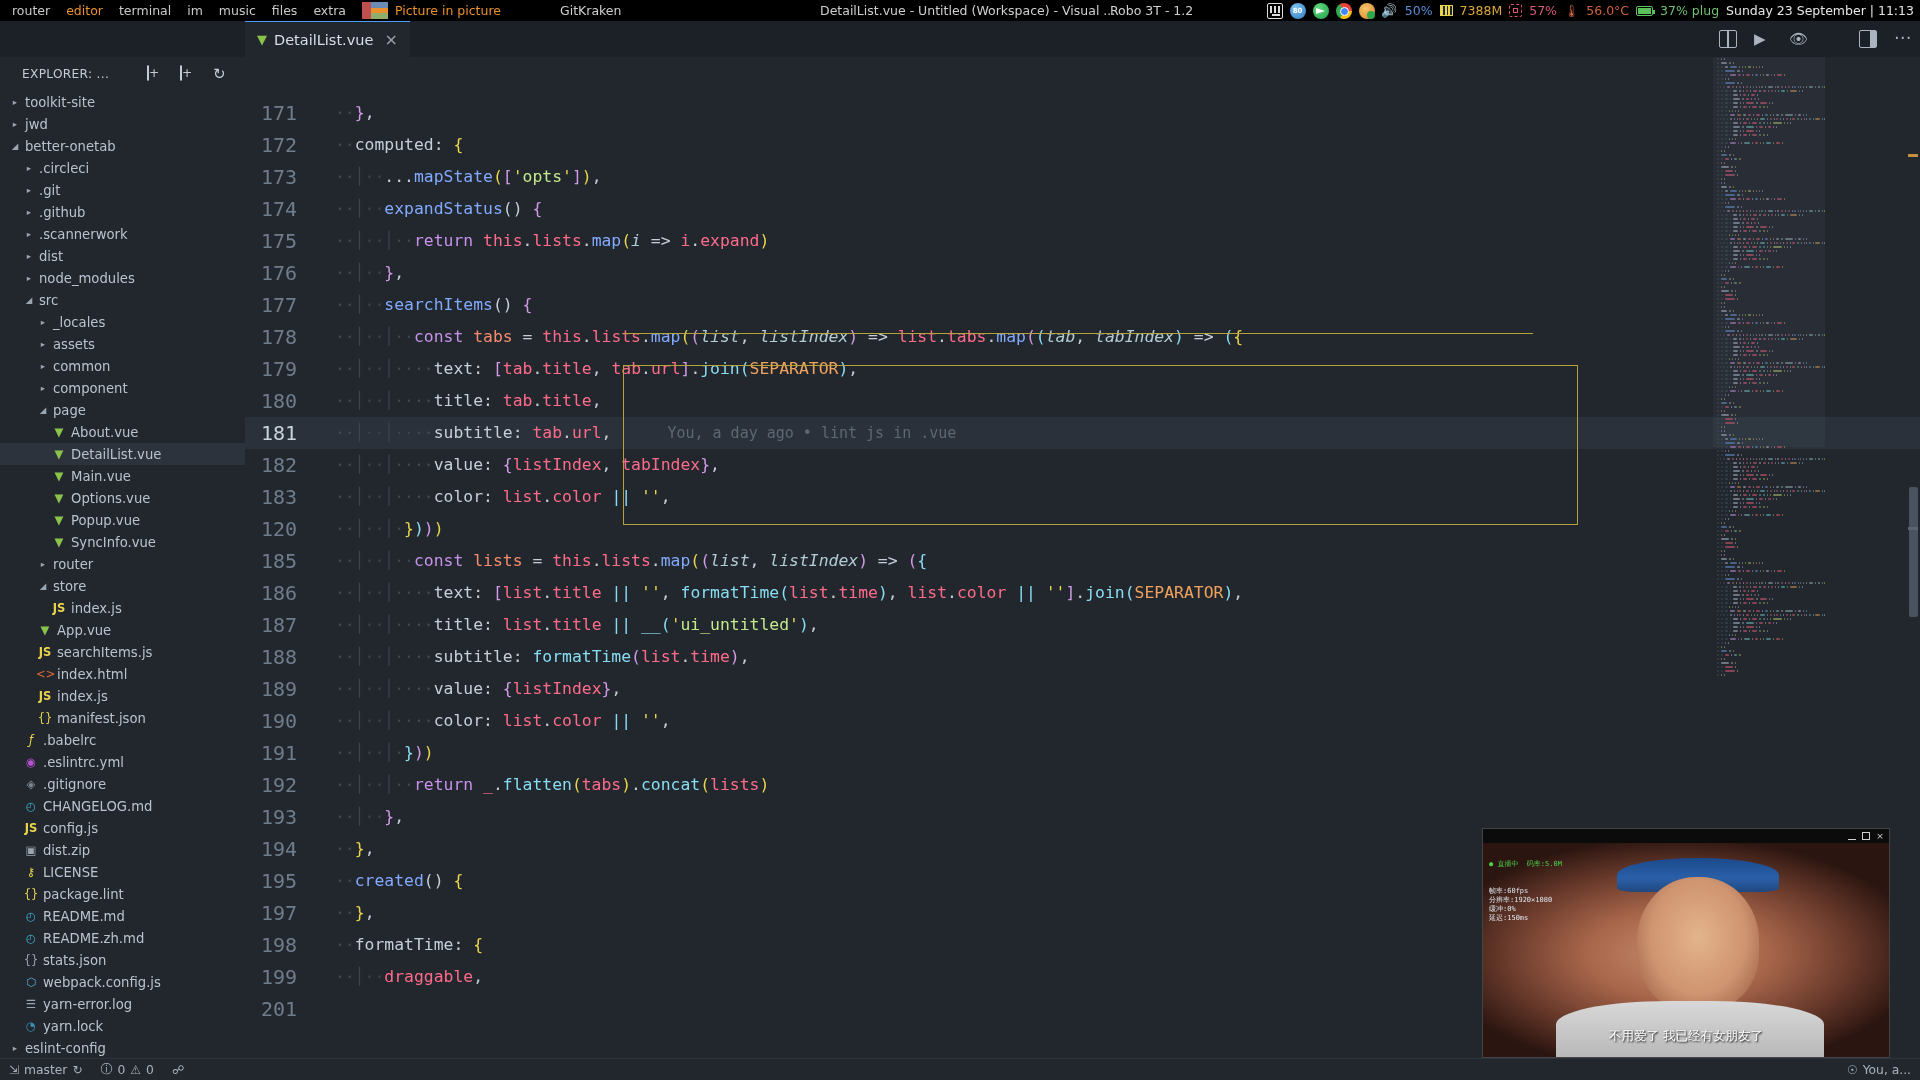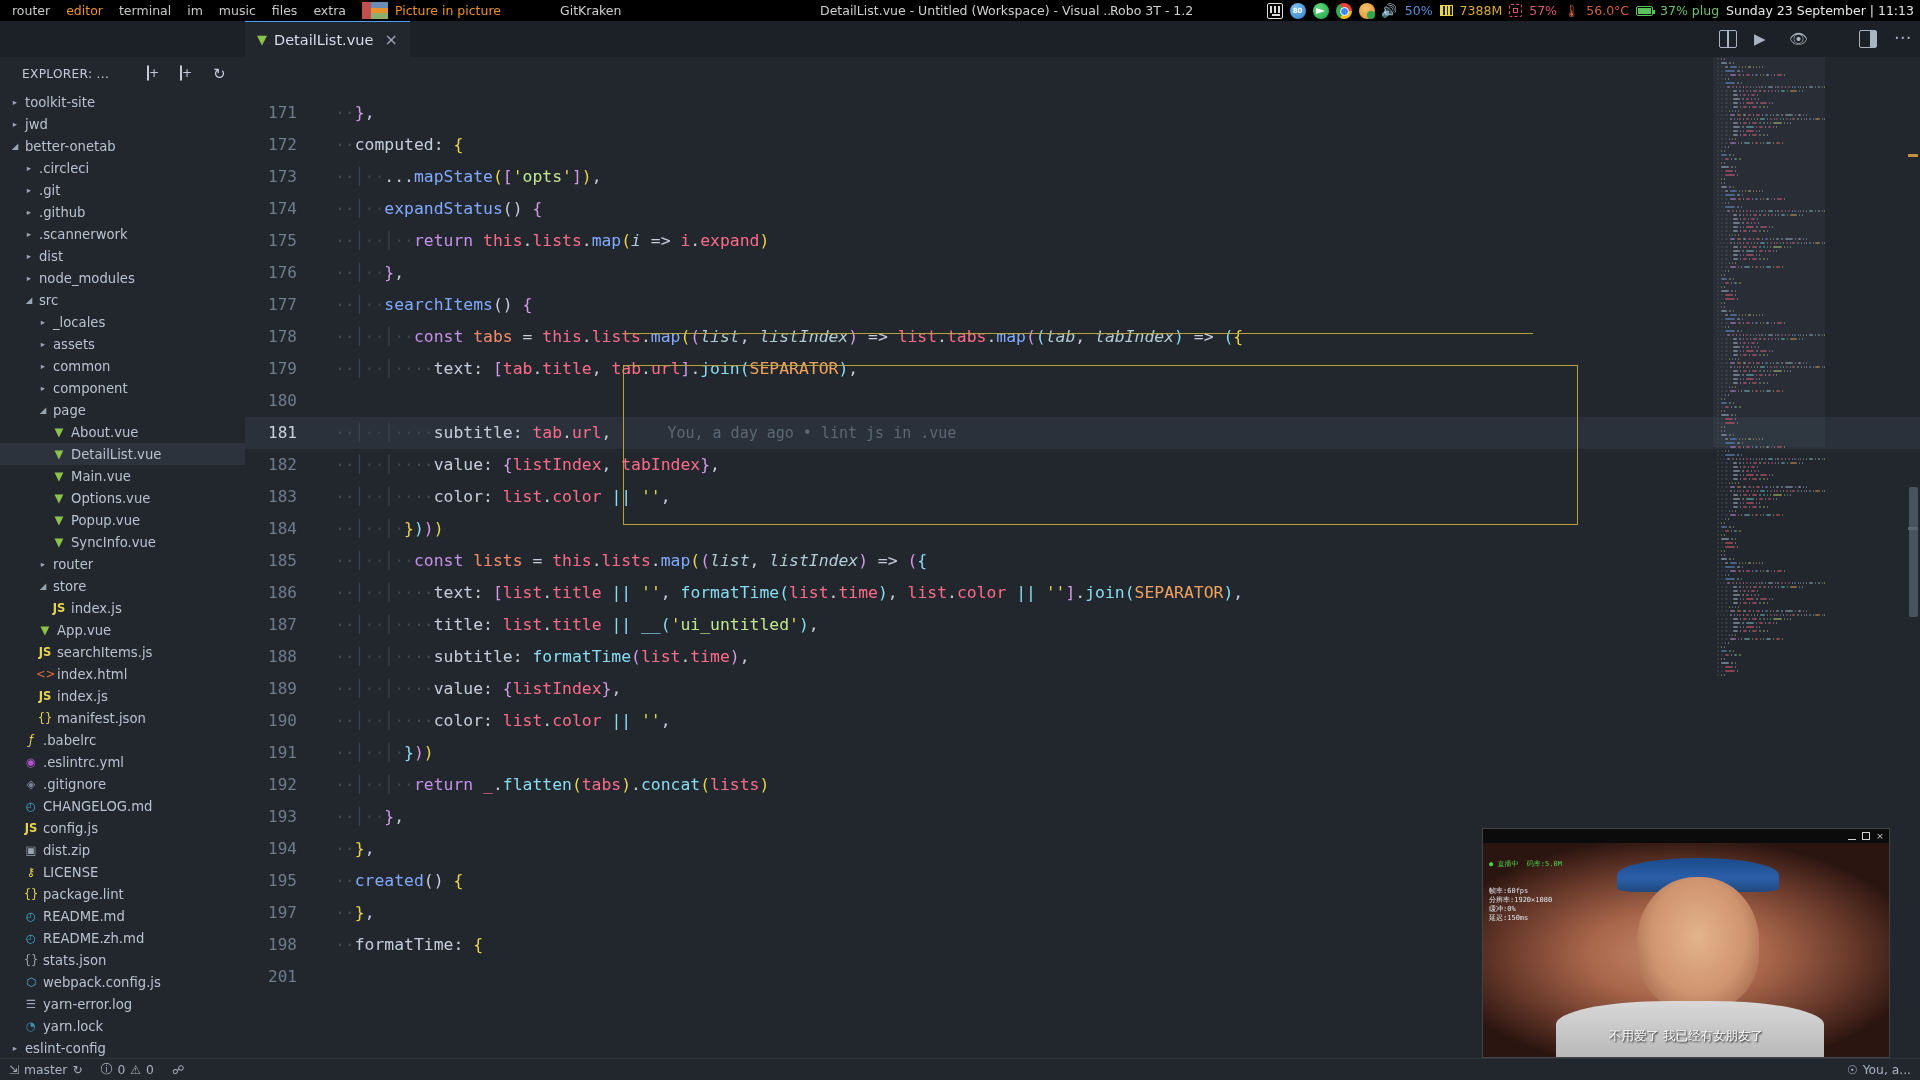--- a/index.html
+++ b/index.html
@@ -165,21 +165,21 @@
     position: absolute; top: 36px; left: 245px; right: 0; bottom: 22px;
     background: #22272e; overflow: hidden;
     font-family: "DejaVu Sans Mono", "Liberation Mono", monospace;
     font-size: 16.4px; line-height: 32px;
   }
   .code-lines { position: absolute; top: 40px; left: 0; right: 0; }
   .cline { height: 32px; display: flex; align-items: center; white-space: pre; position: relative; }
   .cline.cur { background: #2a313a; }
   .lnum {
     width: 80px; flex: 0 0 80px; text-align: right; padding-right: 28px;
-    color: #707d8c; font-size: 16px;
+    color: #707d8c; font-size: 20px;
   }
   .cline.cur .lnum { color: #c9d3de; }
   .ctext { padding-left: 10px; position: relative; }
   .ind { color: #3f4a56; }
   .guide { color: #3a434e; }
   .t-plain  { color: #c5cedb; }
   .t-key    { color: #c792ea; }
   .t-fn     { color: #82aaff; }
   .t-prop   { color: #82aaff; }
   .t-this   { color: #ff6b8a; }
@@ -578,38 +578,39 @@
       <div class="code-lines" id="code-lines">
           <div class="cline"><span class="lnum">171</span><span class="ctext"><span class="ind">··</span><span class="t-brk2">}</span><span class="t-plain">,</span></span></div>
           <div class="cline"><span class="lnum">172</span><span class="ctext"><span class="ind">··</span><span class="t-plain">computed</span><span class="t-plain">: </span><span class="t-brk1">{</span></span></div>
           <div class="cline"><span class="lnum">173</span><span class="ctext"><span class="ind">··</span><span class="guide">│··</span><span class="t-plain">...</span><span class="t-fn">mapState</span><span class="t-brk1">(</span><span class="t-brk2">[</span><span class="t-quote">'</span><span class="t-str">opts</span><span class="t-quote">'</span><span class="t-brk2">]</span><span class="t-brk1">)</span><span class="t-plain">,</span></span></div>
           <div class="cline"><span class="lnum">174</span><span class="ctext"><span class="ind">··</span><span class="guide">│··</span><span class="t-fn">expandStatus</span><span class="t-plain">() </span><span class="t-brk2">{</span></span></div>
           <div class="cline"><span class="lnum">175</span><span class="ctext"><span class="ind">··</span><span class="guide">│··</span><span class="guide">│··</span><span class="t-key">return </span><span class="t-this">this</span><span class="t-plain">.</span><span class="t-this">lists</span><span class="t-plain">.</span><span class="t-prop">map</span><span class="t-brk1">(</span><span class="t-param">i</span><span class="t-plain"> =&gt; </span><span class="t-this">i</span><span class="t-plain">.</span><span class="t-this">expand</span><span class="t-brk1">)</span></span></div>
           <div class="cline"><span class="lnum">176</span><span class="ctext"><span class="ind">··</span><span class="guide">│··</span><span class="t-brk2">}</span><span class="t-plain">,</span></span></div>
           <div class="cline"><span class="lnum">177</span><span class="ctext"><span class="ind">··</span><span class="guide">│··</span><span class="t-fn">searchItems</span><span class="t-plain">() </span><span class="t-brk2">{</span></span></div>
           <div class="cline"><span class="lnum">178</span><span class="ctext"><span class="ind">··</span><span class="guide">│··</span><span class="guide">│··</span><span class="t-key">const </span><span class="t-var">tabs</span><span class="t-plain"> = </span><span class="t-this">this</span><span class="t-plain">.</span><span class="t-this">lists</span><span class="t-plain">.</span><span class="t-prop">map</span><span class="t-brk1">(</span><span class="t-brk2">(</span><span class="t-param">list</span><span class="t-plain">, </span><span class="t-param">listIndex</span><span class="t-brk2">)</span><span class="t-plain"> =&gt; </span><span class="t-this">list</span><span class="t-plain">.</span><span class="t-this">tabs</span><span class="t-plain">.</span><span class="t-prop">map</span><span class="t-brk2">(</span><span class="t-brk3">(</span><span class="t-param">tab</span><span class="t-plain">, </span><span class="t-param">tabIndex</span><span class="t-brk3">)</span><span class="t-plain"> =&gt; </span><span class="t-brk3">(</span><span class="t-brk1">{</span></span></div>
           <div class="cline"><span class="lnum">179</span><span class="ctext"><span class="ind">··</span><span class="guide">│··</span><span class="guide">│··</span><span class="ind">··</span><span class="t-plain">text</span><span class="t-plain">: </span><span class="t-brk2">[</span><span class="t-this">tab</span><span class="t-plain">.</span><span class="t-this">title</span><span class="t-plain">, </span><span class="t-this">tab</span><span class="t-plain">.</span><span class="t-this">url</span><span class="t-brk2">]</span><span class="t-plain">.</span><span class="t-method">join</span><span class="t-brk3">(</span><span class="t-const">SEPARATOR</span><span class="t-brk3">)</span><span class="t-plain">,</span></span></div>
-          <div class="cline"><span class="lnum">180</span></div>
+          <div class="cline"><span class="lnum">180</span><span class="ctext"><span class="ind">··</span><span class="guide">│··</span><span class="guide">│··</span><span class="ind">··</span><span class="t-plain">title</span><span class="t-plain">: </span><span class="t-this">tab</span><span class="t-plain">.</span><span class="t-this">title</span><span class="t-plain">,</span></span></div>
           <div class="cline cur"><span class="lnum">181</span><span class="ctext"><span class="ind">··</span><span class="guide">│··</span><span class="guide">│··</span><span class="ind">··</span><span class="t-plain">subtitle</span><span class="t-plain">: </span><span class="t-this">tab</span><span class="t-plain">.</span><span class="t-this">url</span><span class="t-plain">,</span><span class="blame">You, a day ago • lint js in .vue</span></span></div>
           <div class="cline"><span class="lnum">182</span><span class="ctext"><span class="ind">··</span><span class="guide">│··</span><span class="guide">│··</span><span class="ind">··</span><span class="t-plain">value</span><span class="t-plain">: </span><span class="t-brk2">{</span><span class="t-this">listIndex</span><span class="t-plain">, </span><span class="t-this">tabIndex</span><span class="t-brk2">}</span><span class="t-plain">,</span></span></div>
           <div class="cline"><span class="lnum">183</span><span class="ctext"><span class="ind">··</span><span class="guide">│··</span><span class="guide">│··</span><span class="ind">··</span><span class="t-plain">color</span><span class="t-plain">: </span><span class="t-this">list</span><span class="t-plain">.</span><span class="t-this">color </span><span class="t-op">|| </span><span class="t-quote">''</span><span class="t-plain">,</span></span></div>
-          <div class="cline"><span class="lnum">184</span><span class="ctext"><span class="ind">··</span><span class="guide">│··</span><span class="guide">│·</span><span class="t-brk1">}</span><span class="t-brk3">)</span><span class="t-brk2">)</span><span class="t-brk1">)</span></span></div>
+          <div class="cline"><span class="lnum">120</span><span class="ctext"><span class="ind">··</span><span class="guide">│··</span><span class="guide">│·</span><span class="t-brk1">}</span><span class="t-brk3">)</span><span class="t-brk2">)</span><span class="t-brk1">)</span></span></div>
           <div class="cline"><span class="lnum">185</span><span class="ctext"><span class="ind">··</span><span class="guide">│··</span><span class="guide">│··</span><span class="t-key">const </span><span class="t-var">lists</span><span class="t-plain"> = </span><span class="t-this">this</span><span class="t-plain">.</span><span class="t-this">lists</span><span class="t-plain">.</span><span class="t-prop">map</span><span class="t-brk1">(</span><span class="t-brk2">(</span><span class="t-param">list</span><span class="t-plain">, </span><span class="t-param">listIndex</span><span class="t-brk2">)</span><span class="t-plain"> =&gt; </span><span class="t-brk2">(</span><span class="t-brk3">{</span></span></div>
           <div class="cline"><span class="lnum">186</span><span class="ctext"><span class="ind">··</span><span class="guide">│··</span><span class="guide">│··</span><span class="ind">··</span><span class="t-plain">text</span><span class="t-plain">: </span><span class="t-brk2">[</span><span class="t-this">list</span><span class="t-plain">.</span><span class="t-this">title </span><span class="t-op">|| </span><span class="t-quote">''</span><span class="t-plain">, </span><span class="t-method">formatTime</span><span class="t-brk3">(</span><span class="t-this">list</span><span class="t-plain">.</span><span class="t-this">time</span><span class="t-brk3">)</span><span class="t-plain">, </span><span class="t-this">list</span><span class="t-plain">.</span><span class="t-this">color </span><span class="t-op">|| </span><span class="t-quote">''</span><span class="t-brk2">]</span><span class="t-plain">.</span><span class="t-method">join</span><span class="t-brk3">(</span><span class="t-const">SEPARATOR</span><span class="t-brk3">)</span><span class="t-plain">,</span></span></div>
           <div class="cline"><span class="lnum">187</span><span class="ctext"><span class="ind">··</span><span class="guide">│··</span><span class="guide">│··</span><span class="ind">··</span><span class="t-plain">title</span><span class="t-plain">: </span><span class="t-this">list</span><span class="t-plain">.</span><span class="t-this">title </span><span class="t-op">|| </span><span class="t-method">__</span><span class="t-brk3">(</span><span class="t-quote">'</span><span class="t-str">ui_untitled</span><span class="t-quote">'</span><span class="t-brk3">)</span><span class="t-plain">,</span></span></div>
           <div class="cline"><span class="lnum">188</span><span class="ctext"><span class="ind">··</span><span class="guide">│··</span><span class="guide">│··</span><span class="ind">··</span><span class="t-plain">subtitle</span><span class="t-plain">: </span><span class="t-method">formatTime</span><span class="t-brk2">(</span><span class="t-this">list</span><span class="t-plain">.</span><span class="t-this">time</span><span class="t-brk2">)</span><span class="t-plain">,</span></span></div>
           <div class="cline"><span class="lnum">189</span><span class="ctext"><span class="ind">··</span><span class="guide">│··</span><span class="guide">│··</span><span class="ind">··</span><span class="t-plain">value</span><span class="t-plain">: </span><span class="t-brk2">{</span><span class="t-this">listIndex</span><span class="t-brk2">}</span><span class="t-plain">,</span></span></div>
           <div class="cline"><span class="lnum">190</span><span class="ctext"><span class="ind">··</span><span class="guide">│··</span><span class="guide">│··</span><span class="ind">··</span><span class="t-plain">color</span><span class="t-plain">: </span><span class="t-this">list</span><span class="t-plain">.</span><span class="t-this">color </span><span class="t-op">|| </span><span class="t-quote">''</span><span class="t-plain">,</span></span></div>
           <div class="cline"><span class="lnum">191</span><span class="ctext"><span class="ind">··</span><span class="guide">│··</span><span class="guide">│·</span><span class="t-brk3">}</span><span class="t-brk2">)</span><span class="t-brk1">)</span></span></div>
           <div class="cline"><span class="lnum">192</span><span class="ctext"><span class="ind">··</span><span class="guide">│··</span><span class="guide">│··</span><span class="t-key">return </span><span class="t-this">_</span><span class="t-plain">.</span><span class="t-method">flatten</span><span class="t-brk1">(</span><span class="t-this">tabs</span><span class="t-brk1">)</span><span class="t-plain">.</span><span class="t-method">concat</span><span class="t-brk1">(</span><span class="t-this">lists</span><span class="t-brk1">)</span></span></div>
           <div class="cline"><span class="lnum">193</span><span class="ctext"><span class="ind">··</span><span class="guide">│··</span><span class="t-brk2">}</span><span class="t-plain">,</span></span></div>
           <div class="cline"><span class="lnum">194</span><span class="ctext"><span class="ind">··</span><span class="t-brk1">}</span><span class="t-plain">,</span></span></div>
           <div class="cline"><span class="lnum">195</span><span class="ctext"><span class="ind">··</span><span class="t-fn">created</span><span class="t-plain">() </span><span class="t-brk1">{</span></span></div>
           <div class="cline"><span class="lnum">197</span><span class="ctext"><span class="ind">··</span><span class="t-brk1">}</span><span class="t-plain">,</span></span></div>
           <div class="cline"><span class="lnum">198</span><span class="ctext"><span class="ind">··</span><span class="t-plain">formatTime</span><span class="t-plain">: </span><span class="t-brk1">{</span></span></div>
+          <div class="cline"><span class="lnum">199</span><span class="ctext"><span class="ind">··</span><span class="guide">│··</span><span class="t-this">draggable</span><span class="t-plain">,</span></span></div>
           <div class="cline"><span class="lnum">201</span><span class="ctext"></span></div>
         </div>
       <div class="bracket-box" style="left:378px; top:308px; width:955px; height:160px;"></div>
       <div class="sel-underline" style="left:378px; top:276px; width:910px;"></div>
     </div>
 
     <div class="minimap" id="minimap">
       <div class="mm-slider"></div>
     <div class="mm-line">
           <span class="mm-seg" style="width: 1.7px; background: rgb(57, 66, 77);"></span>

